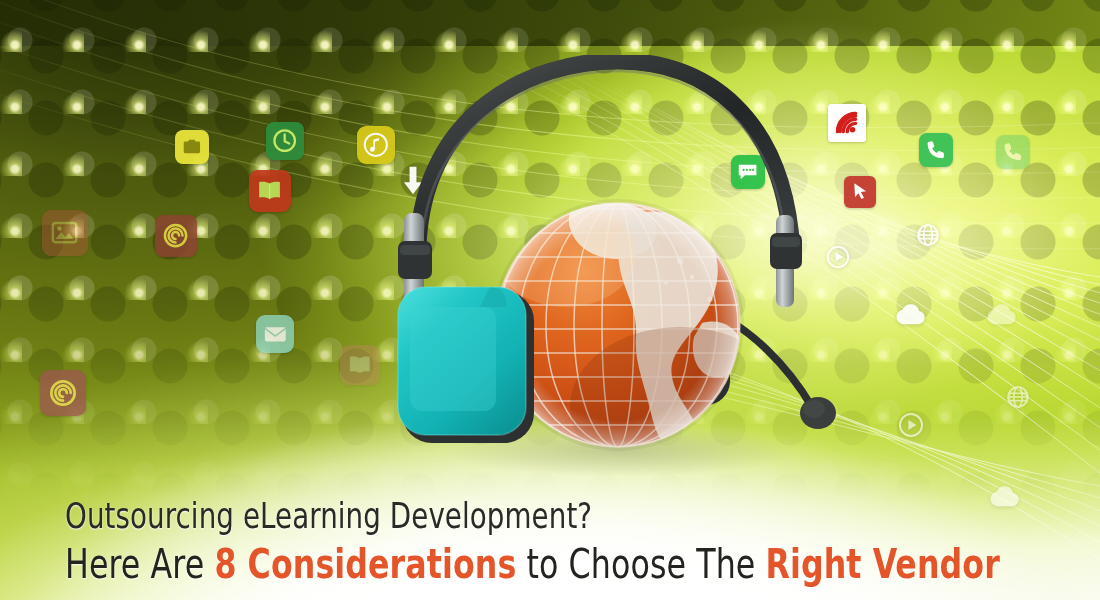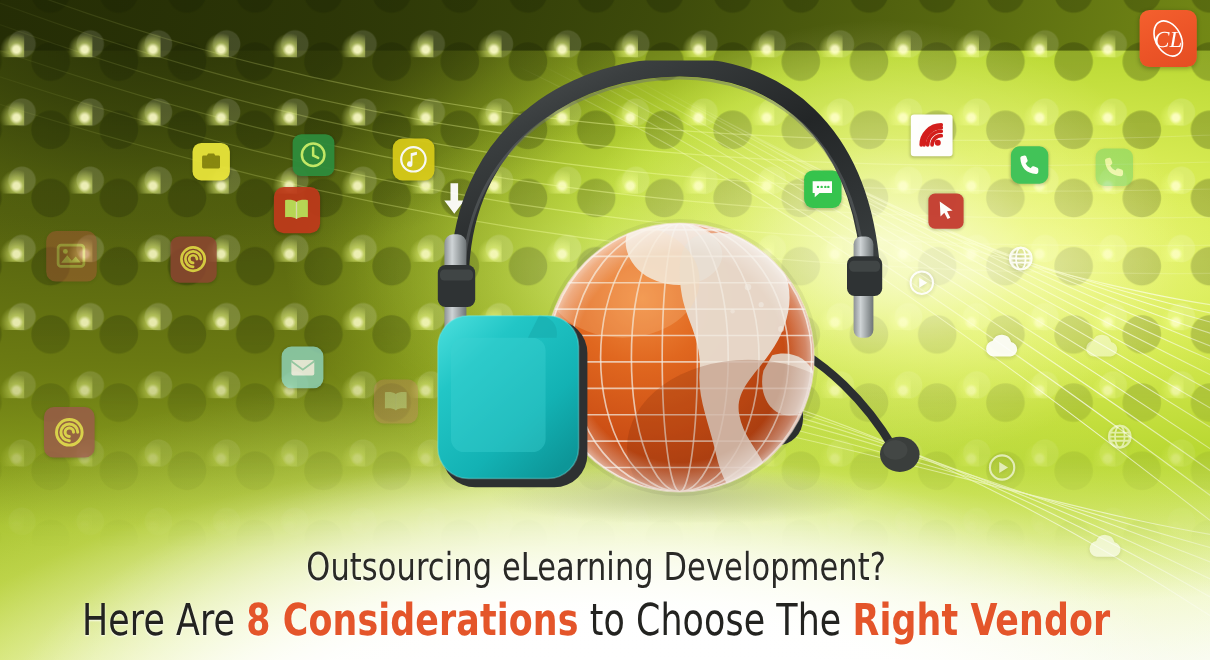--- a/index.html
+++ b/index.html
@@ -75,21 +75,20 @@
   }
   .ico svg{display:block;}
   .ico-plain{background:none;border-radius:0;}
 
   
   .hero{position:absolute;left:380px;top:55px;width:470px;height:420px;}
 
   
   .title-wrap{
     position:absolute;left:0;right:16px;bottom:12px;
-    text-align:center;
     font-family:"Liberation Sans Narrow","DejaVu Sans Condensed","Liberation Sans",sans-serif;
     line-height:1.18;
     z-index:40;
   }
   .t-line1{
     font-size:35px;color:#2a2a26;font-weight:400;letter-spacing:.1px;
     transform:scaleX(.88);transform-origin:center;
     text-shadow:0 1px 2px rgba(255,255,255,.9);
     white-space:nowrap;
   }
@@ -465,20 +464,14 @@
     </svg>
   </div>
 
   <div class="title-wrap">
     <div class="t-line1">Outsourcing eLearning Development?</div>
     <div class="t-line2">
       <span>Here Are </span><span class="hl">8 Considerations</span><span> to Choose The </span><span class="hl">Right Vendor</span>
     </div>
   </div>
 
-  <div class="logo">
-    <svg width="44" height="44" viewBox="0 0 44 44">
-      <ellipse cx="22" cy="22" rx="11.5" ry="17" fill="none" stroke="#ffffff" stroke-width="1.5" transform="rotate(-28 22 22)"></ellipse>
-      <text x="22" y="30" text-anchor="middle" font-family="'Liberation Serif',serif" font-style="italic" font-size="21" fill="#ffffff">CL</text>
-    </svg>
-  </div>
 
 </div>
 
 </body></html>

